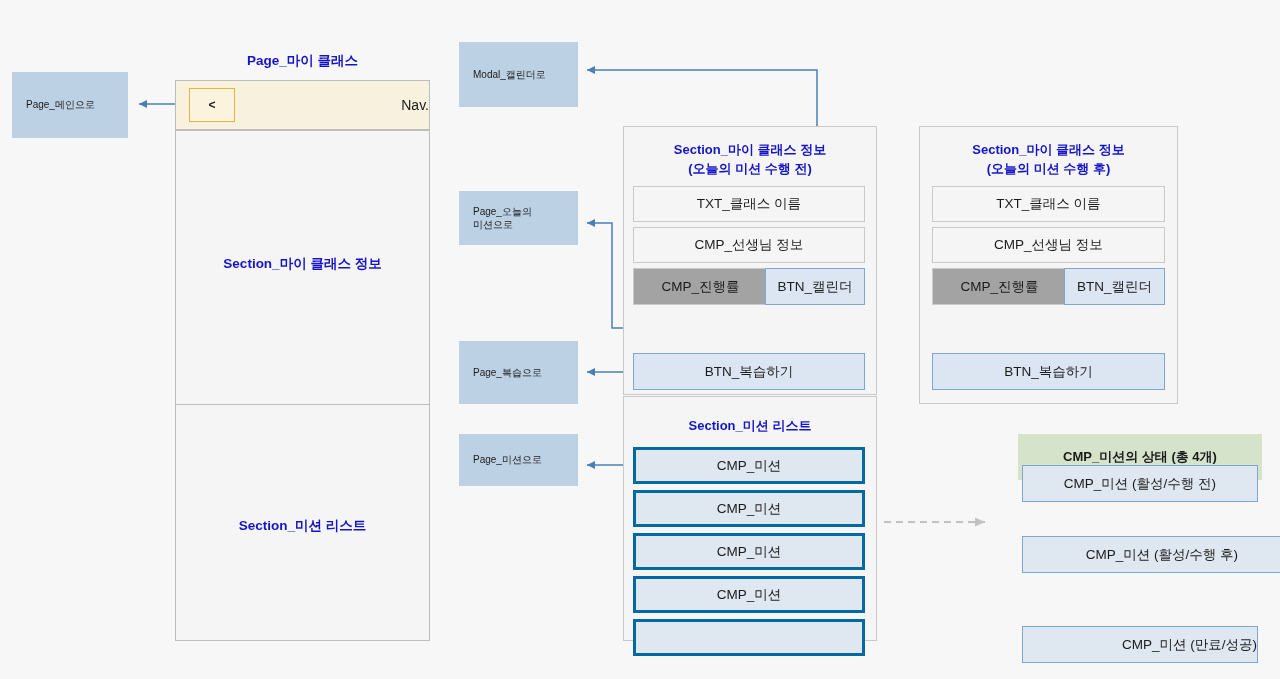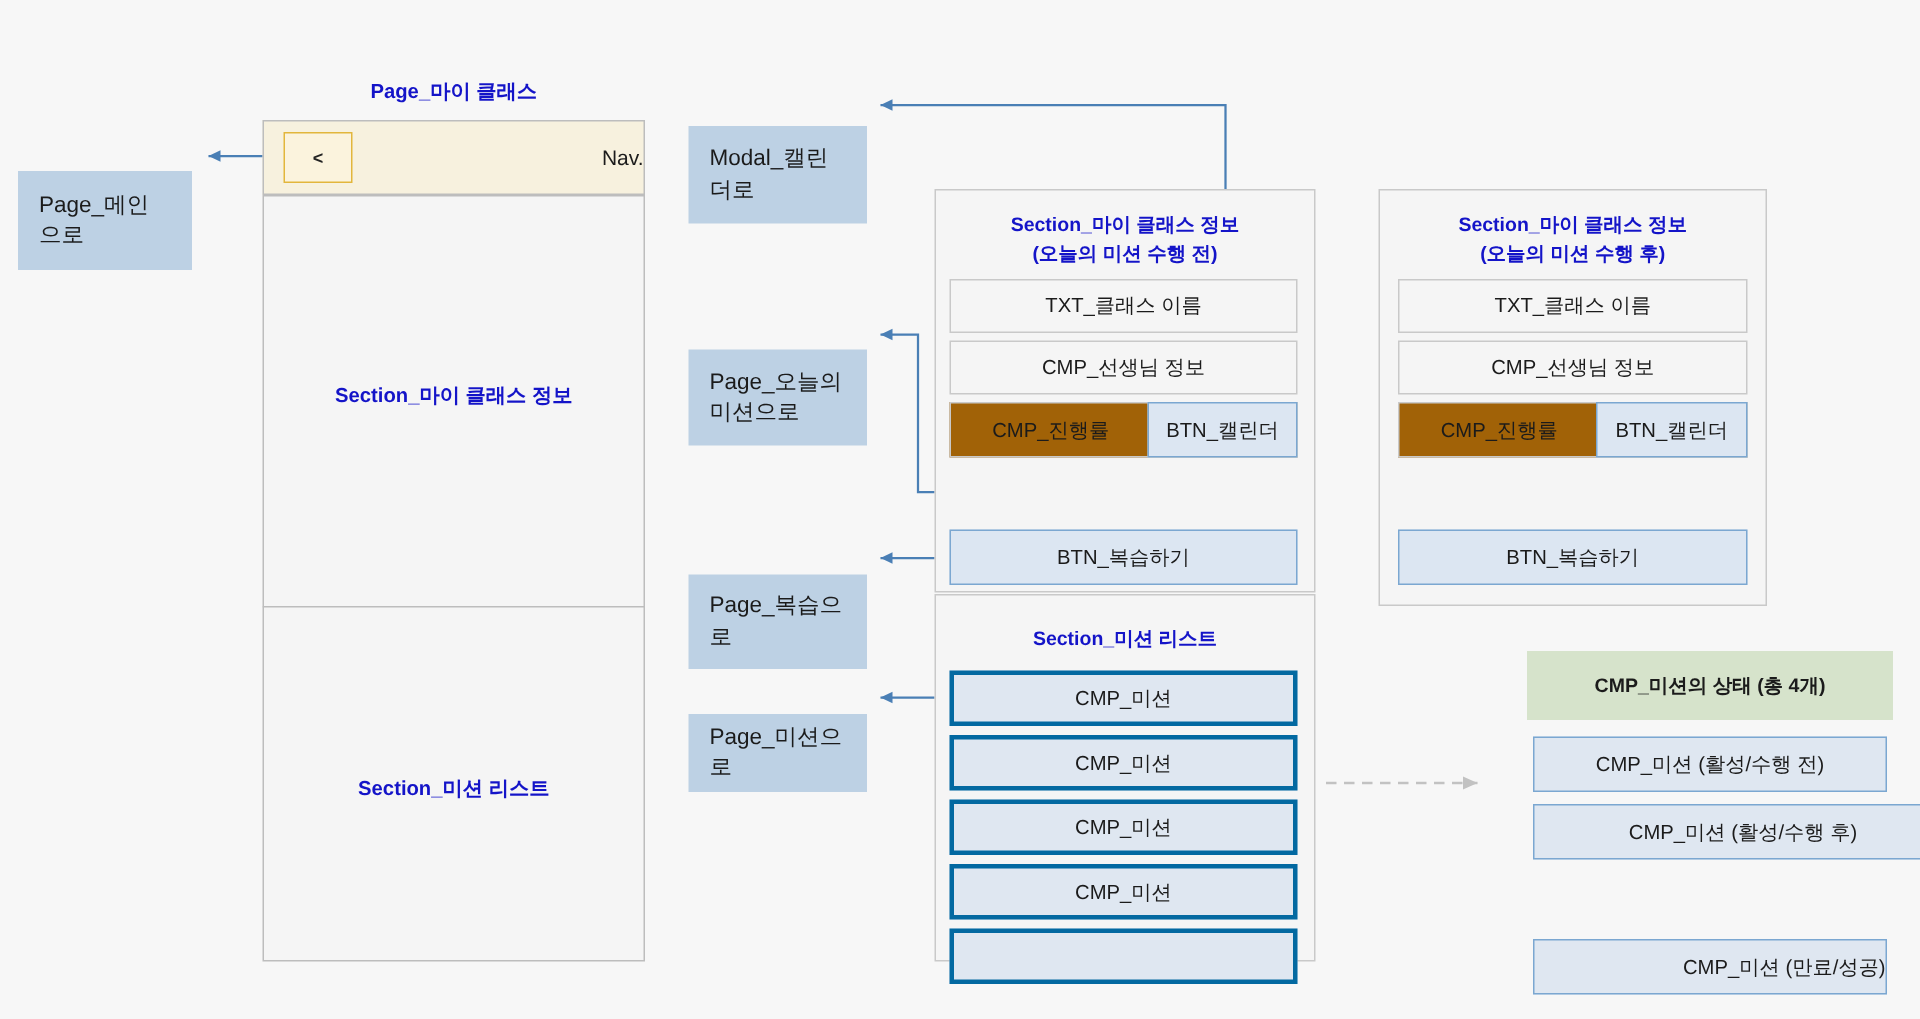--- a/index.html
+++ b/index.html
@@ -15,25 +15,24 @@
   #stage{position:absolute;left:0;top:0;width:1280px;height:679px;}
 
   
   .abs{position:absolute;box-sizing:border-box;}
 
   .page-chip{
     background:#bdd1e4;
     border:none;
     display:flex;align-items:center;
     padding:16px 14px;
-    font-size:15px;
+    font-size:10px;
     color:#1b1b1b;
     line-height:1.35;
     white-space:pre-line;
-    margin-top:42px;
   }
 
   .frame{
     background:#f5f5f5;
     border:1px solid #bdbdbd;
   }
 
   .nav-bar{
     background:#f7f1de;
     border:1px solid #bdbdbd;
@@ -81,21 +80,21 @@
   }
   .row-box.accent{
     background:#dce6f2;
     border:1px solid #7ba7d1;
   }
   .row-box.list{
     background:#dfe7f1;
     border:3px solid #0369a1;
   }
   .row-box.plain-split{
-    background:#a16207;
+    background:#a3a3a3;
     border:1px solid #c9c9c9;
     justify-content:center;
     padding-left:24px;
   }
 
   .legend-head{
     background:#d6e3cb;
     border:none;
     display:flex;align-items:center;justify-content:center;
     font-size:13px;font-weight:bold;color:#1b1b1b;
@@ -155,21 +154,21 @@
   </div>
 
   <div class="abs frame" style="left:175px;top:404px;width:255px;height:237px;">
     <div class="sec-center-label" style="top:112px;">Section_미션 리스트</div>
   </div>
 
   <div class="abs page-chip" style="left:459px;top:42px;width:119px;height:65px;">
     <span>Modal_캘린더로</span>
   </div>
 
-  <div class="abs page-chip" style="left:459px;top:191px;width:119px;height:64px;align-items:center;">
+  <div class="abs page-chip" style="left:459px;top:191px;width:119px;height:54px;align-items:center;">
     <span>Page_오늘의
 미션으로</span>
   </div>
 
   <div class="abs page-chip" style="left:459px;top:341px;width:119px;height:63px;">
     <span>Page_복습으로</span>
   </div>
 
   <div class="abs page-chip" style="left:459px;top:434px;width:119px;height:52px;">
     <span>Page_미션으로</span>
@@ -241,21 +240,21 @@
     <span>CMP_미션</span>
   </div>
   <div class="abs row-box list" style="left:633px;top:619px;width:232px;height:37px;">
     <span></span>
   </div>
 
   <div class="abs legend-head" style="left:1018px;top:434px;width:244px;height:46px;">
     <span>CMP_미션의 상태 (총 4개)</span>
   </div>
 
-  <div class="abs legend-item" style="left:1022px;top:491px;width:236px;height:37px;">
+  <div class="abs legend-item" style="left:1022px;top:465px;width:236px;height:37px;">
     <span>CMP_미션 (활성/수행 전)</span>
   </div>
   <div class="abs legend-item" style="left:1022px;top:536px;width:280px;height:37px;">
     <span>CMP_미션 (활성/수행 후)</span>
   </div>
   <div class="abs legend-item" style="left:1022px;top:626px;width:236px;height:37px;justify-content:flex-end;">
     <span>CMP_미션 (만료/성공)</span>
   </div>
 
 </div>

